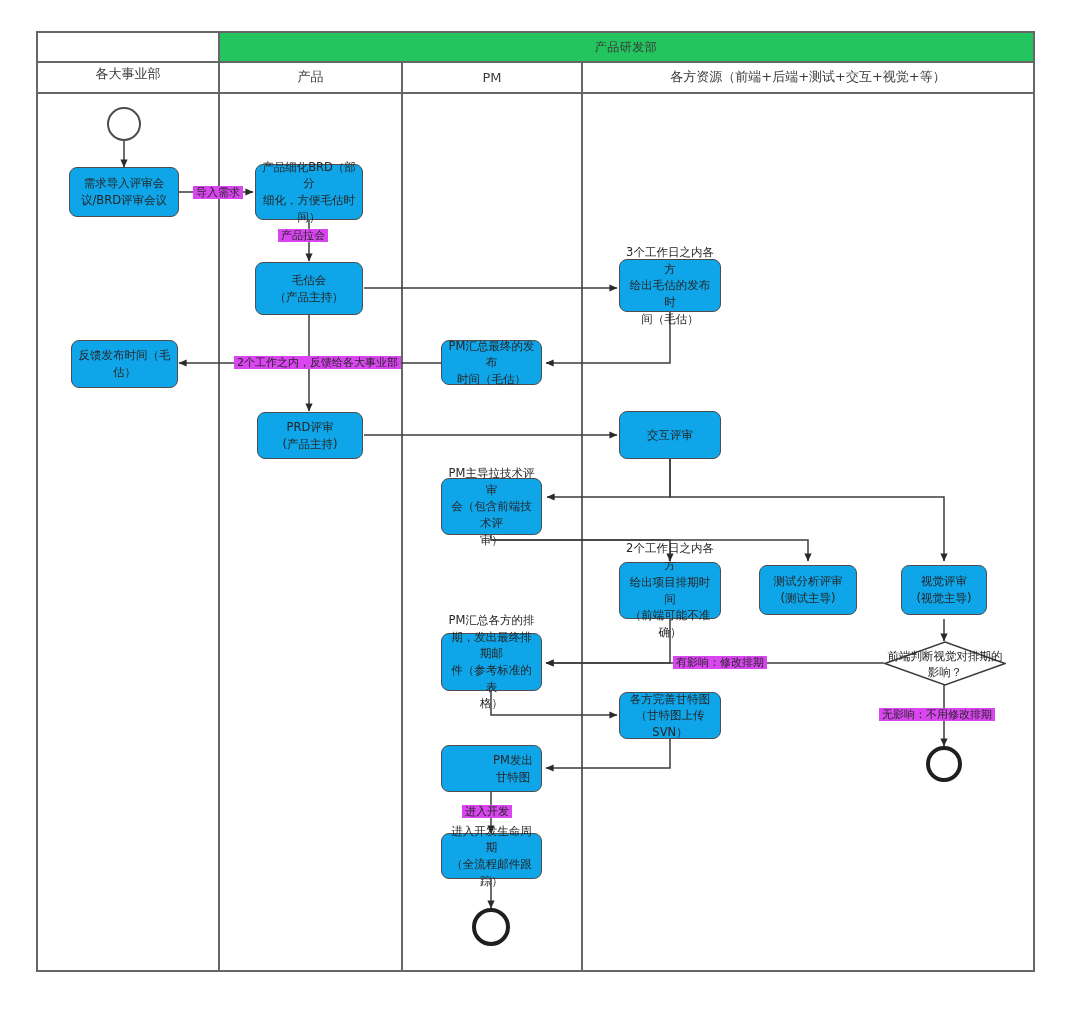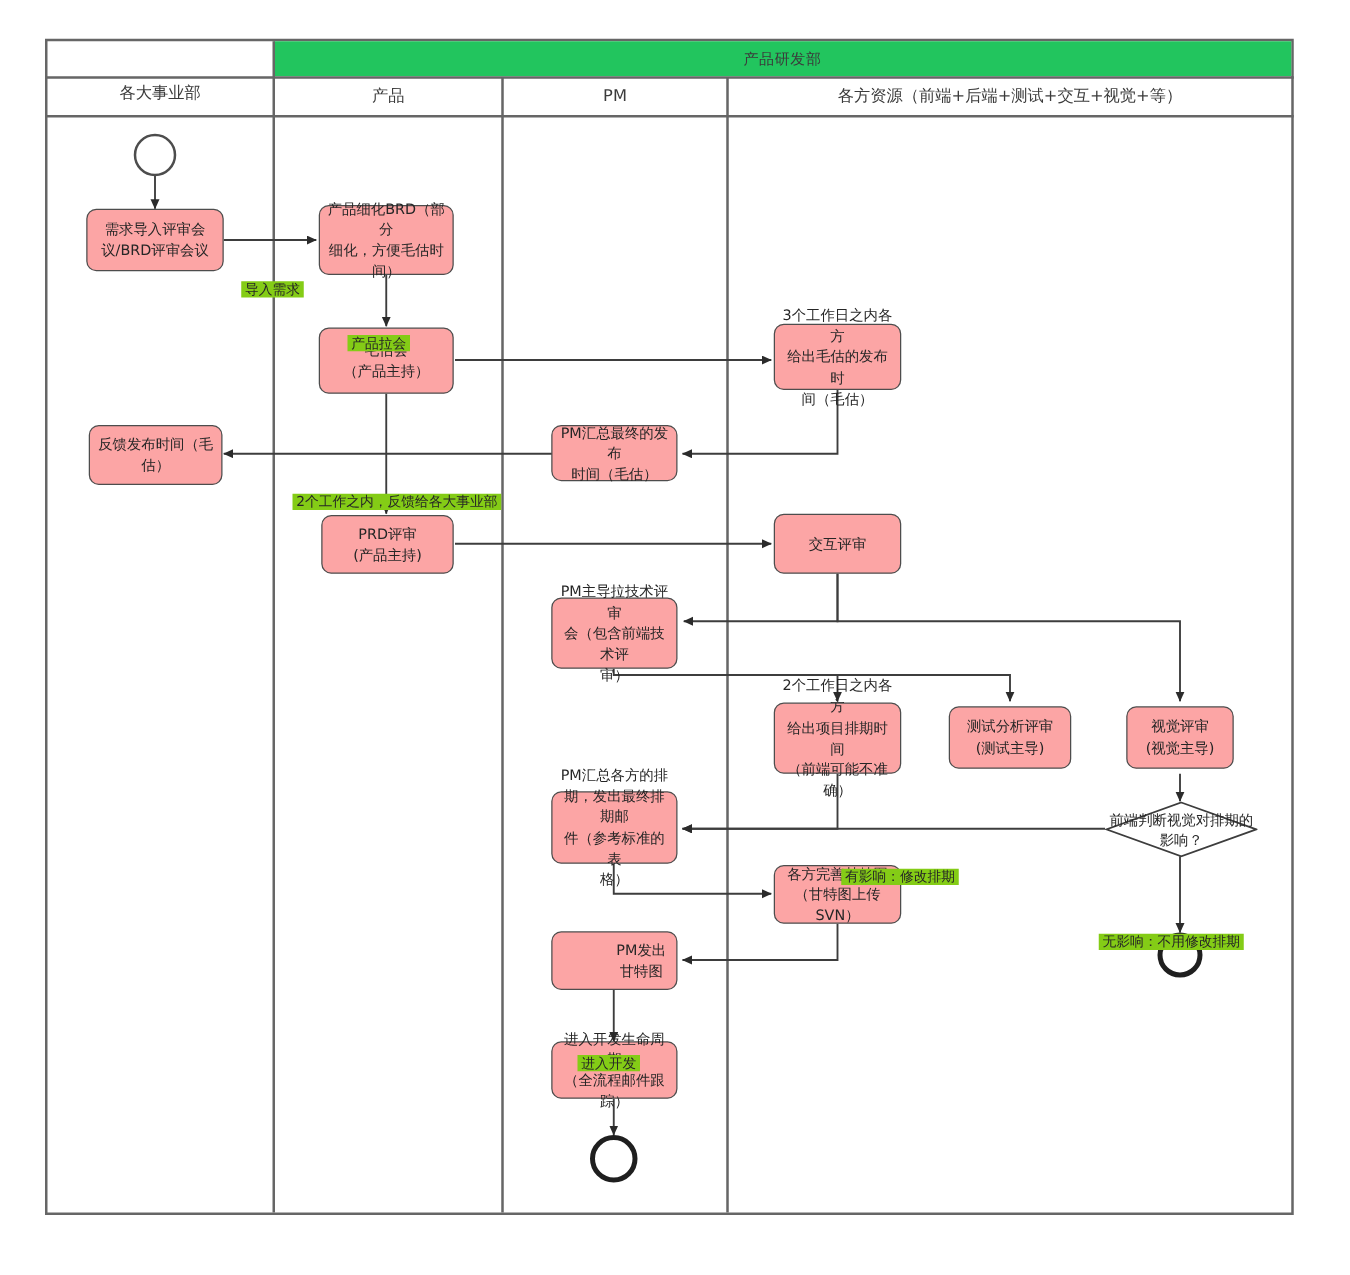--- a/index.html
+++ b/index.html
@@ -13,38 +13,38 @@
   .lane-frame{position:absolute;border:2px solid #666666;box-sizing:border-box;}
   .lane-div{position:absolute;background:#666666;width:2px;}
   .lane-hdiv{position:absolute;background:#666666;height:2px;}
   .band{position:absolute;box-sizing:border-box;display:flex;align-items:center;
         justify-content:center;}
   .band-title{font-size:12px;color:#3b3b3b;letter-spacing:.5px;}
   .lane-head{position:absolute;display:flex;align-items:center;justify-content:center;
              font-size:13px;color:#3b3b3b;text-align:center;box-sizing:border-box;}
 
   
-  .node{position:absolute;box-sizing:border-box;background:#fca5a5;
+  .node{position:absolute;box-sizing:border-box;background:#0ea5e9;
         border:1.6px solid #4d4d4d;border-radius:8px;
         display:flex;align-items:center;justify-content:center;text-align:center;
         font-size:11.5px;line-height:1.45;color:#262626;padding:2px 5px;}
   .node span{display:block;width:100%;white-space:pre-line;}
 
   .diamond{position:absolute;}
   .diamond .dshape{position:absolute;left:0;top:0;width:100%;height:100%;}
   .diamond .dtext{position:absolute;left:0;top:50%;transform:translateY(-50%);
         width:100%;text-align:center;font-size:11.5px;line-height:1.4;color:#262626;
         white-space:pre-line;}
 
   .term{position:absolute;box-sizing:border-box;border-radius:50%;background:#ffffff;}
   .term.start{border:2.2px solid #4d4d4d;}
   .term.end{border:4px solid #1f1f1f;}
 
-  .elabel{position:absolute;font-size:11px;color:#262626;background:#84cc16;
-          padding:0 3px;white-space:nowrap;line-height:1.2;margin-top:39px;}
+  .elabel{position:absolute;font-size:11px;color:#262626;background:#d946ef;
+          padding:0 3px;white-space:nowrap;line-height:1.2;}
 </style>
 </head>
 <body>
 
 <div id="canvas">
 
   <div class="lane-frame" style="left:36px;top:31px;width:999px;height:941px;"></div>
 
   <div class="band" style="left:219px;top:33px;width:814px;height:28px;background:#22c55e;">
     <span class="band-title">产品研发部</span>

